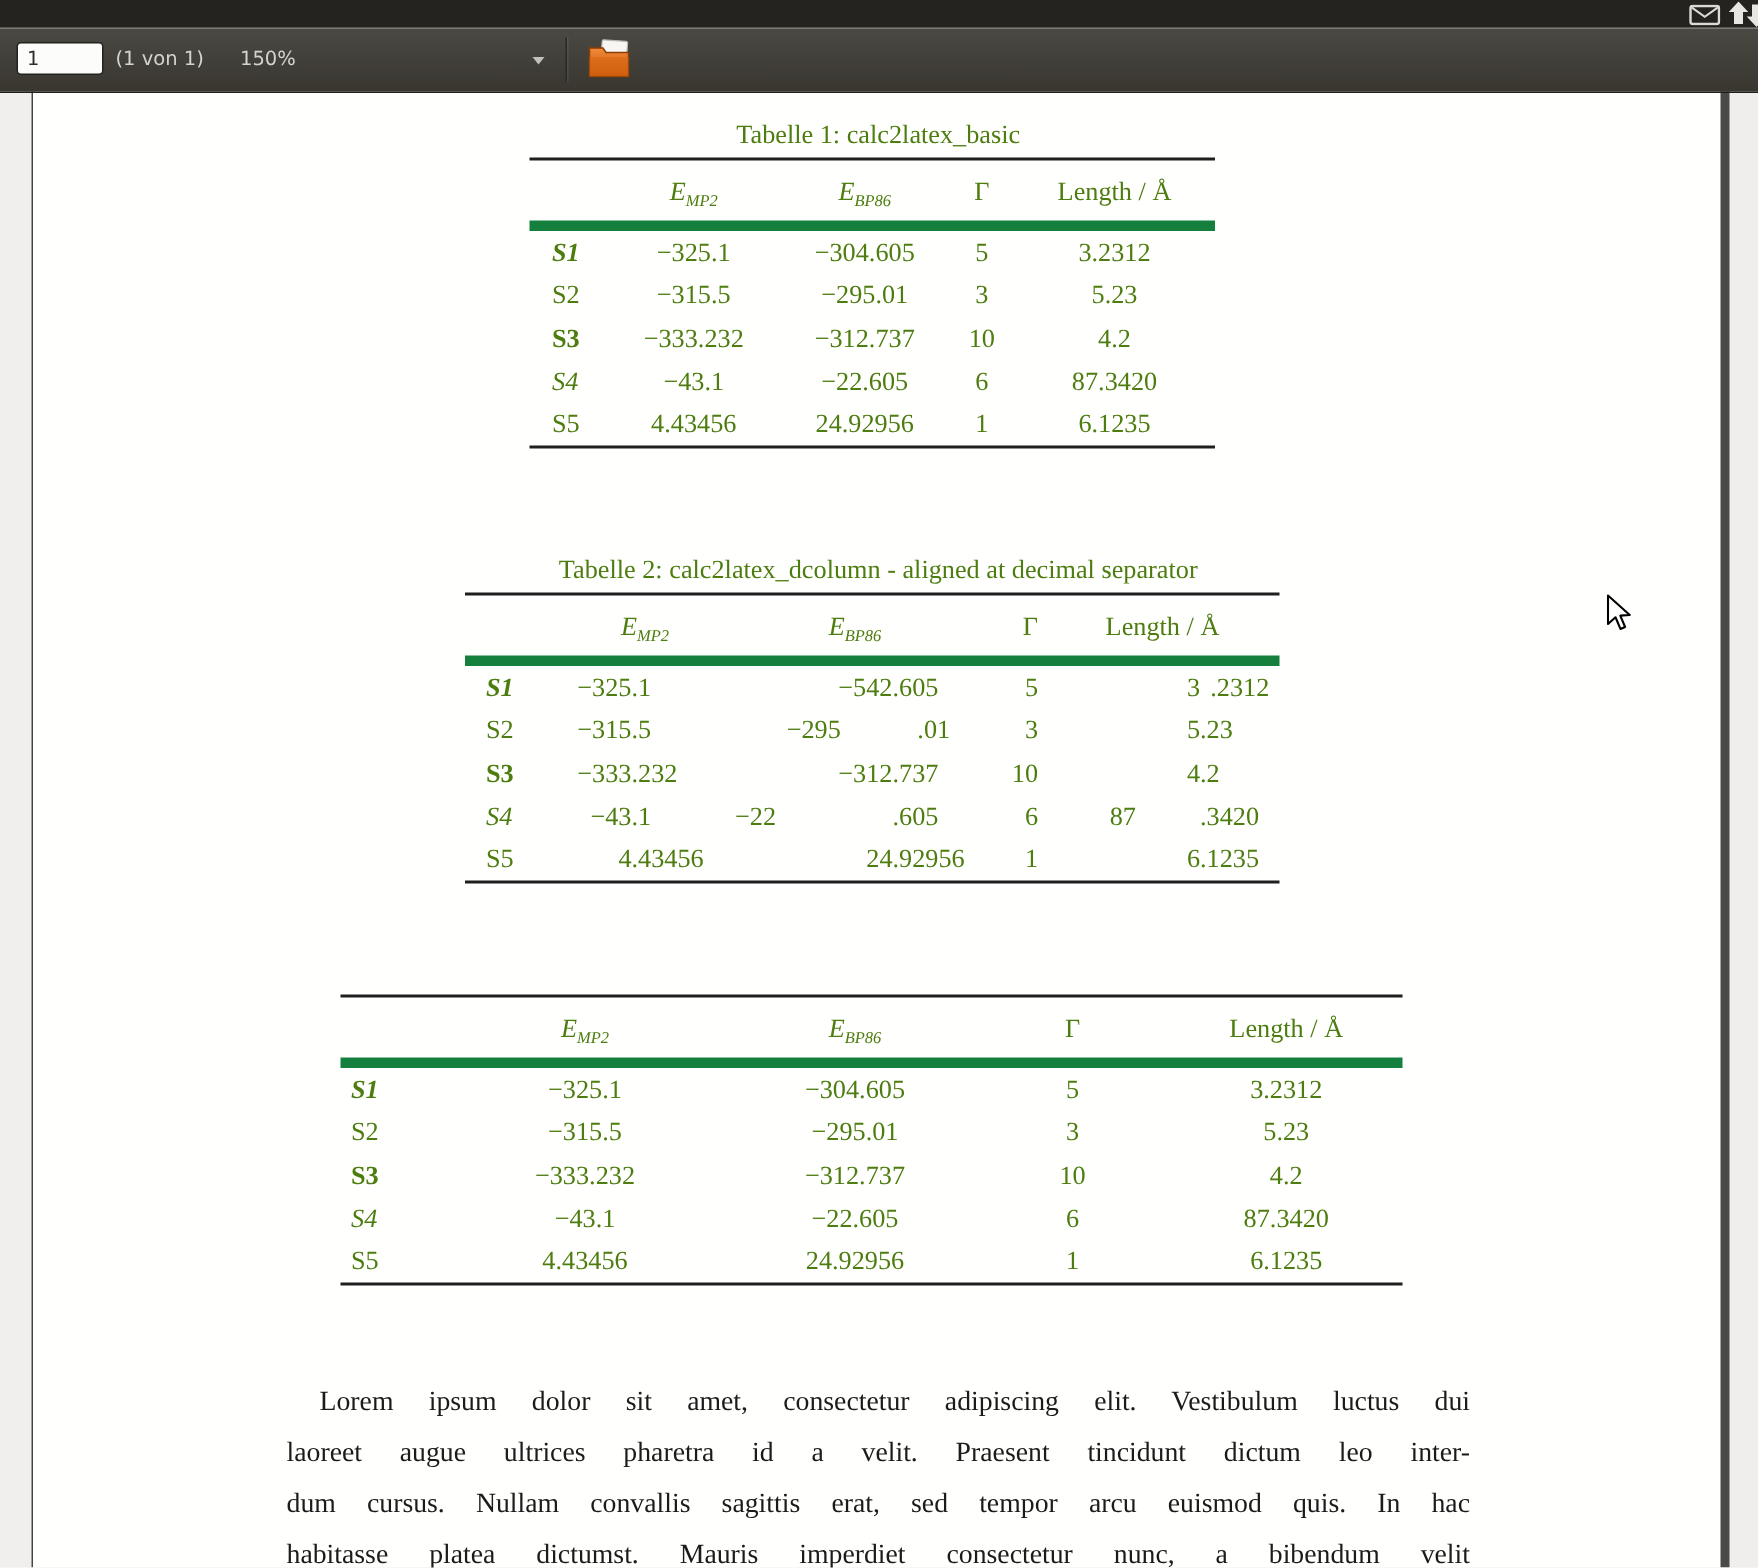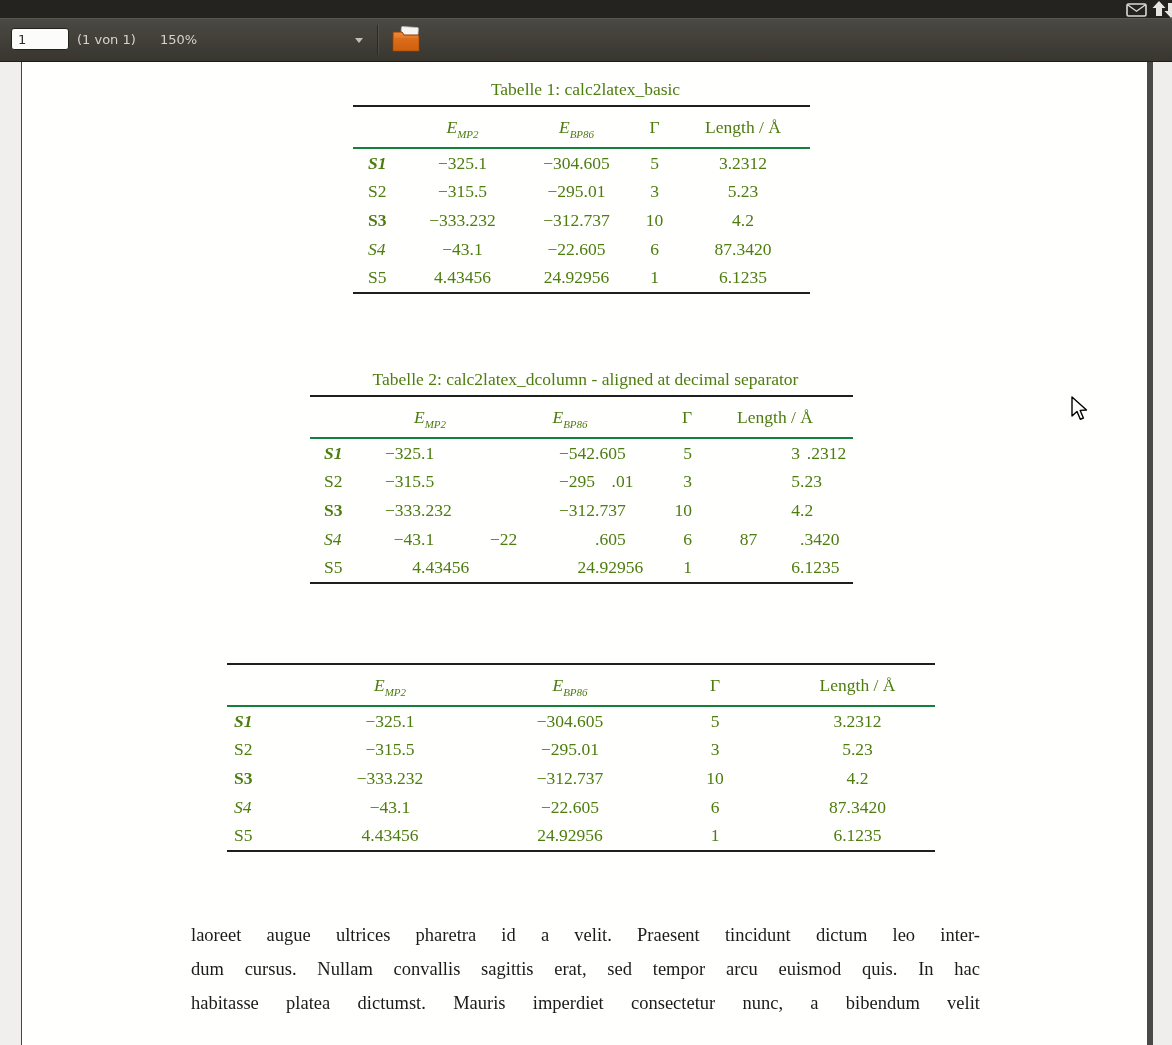--- a/index.html
+++ b/index.html
@@ -37,21 +37,21 @@
     background:#fffffe;border-left:1px solid #45443f;
   }
   .scroll-track{position:absolute;left:1153px;top:61px;width:19px;height:984px;background:#efeeec;}
   .scroll-thumb{position:absolute;left:1147px;top:61px;width:6px;height:984px;background:#4b4a46;z-index:5;}
   
   .ltx{position:absolute;left:169px;width:789px;color:#4d7c0f;
        font-family:"Liberation Serif","DejaVu Serif",serif;font-size:17.5px;}
   .cap{text-align:center;height:22px;line-height:22px;}
   .tbl{margin-top:5px;border-top:2px solid #1f1f1f;border-bottom:2px solid #1f1f1f;box-sizing:border-box;}
   .row{display:flex;align-items:center;}
-  .hrow{height:40px;border-bottom:2px solid #15803d;}
+  .hrow{height:40px;border-bottom:7px solid #15803d;}
   .drow{height:28.6px;}
   .row>span{box-sizing:border-box;text-align:center;white-space:nowrap;}
   sub{font-size:11px;font-style:italic;line-height:0;}
   .hrow i{font-style:italic;}
   .bi{font-weight:bold;font-style:italic;}
   .b{font-weight:bold;}
   .i{font-style:italic;}
   
   .t1{width:457px;margin-left:162px;}
   .t1 .row>:nth-child(1){width:52px;text-align:left;padding-left:15px;}
@@ -183,21 +183,21 @@
         <div class="row drow">
           <span class="bi">S1</span>
           <span><span style="display: inline-block; text-align: right; width: 51px;">−325</span><span style="display: inline-block; text-align: left; width: 69px;">.1</span></span>
           <span><span style="display: inline-block; text-align: right; width: 105px;">−542</span><span style="display: inline-block; text-align: left; width: 55px;">.605</span></span>
           <span>5</span>
           <span><span style="display: inline-block; text-align: right; width: 103px;">3</span><span style="display: inline-block; text-align: center; width: 53px;">.2312</span></span>
         </div>
         <div class="row drow">
           <span>S2</span>
           <span><span style="display: inline-block; text-align: right; width: 51px;">−315</span><span style="display: inline-block; text-align: left; width: 69px;">.5</span></span>
-          <span><span style="display: inline-block; text-align: right; width: 105px;">−295</span><span style="display: inline-block; text-align: center; width: 55px;">.01</span></span>
+          <span><span style="display: inline-block; width: 105px;">−295</span><span style="display: inline-block; text-align: center; width: 55px;">.01</span></span>
           <span>3</span>
           <span><span style="display: inline-block; text-align: right; width: 103px;">5</span><span style="display: inline-block; text-align: left; width: 53px;">.23</span></span>
         </div>
         <div class="row drow">
           <span class="b">S3</span>
           <span><span style="display: inline-block; text-align: right; width: 51px;">−333</span><span style="display: inline-block; text-align: left; width: 69px;">.232</span></span>
           <span><span style="display: inline-block; text-align: right; width: 105px;">−312</span><span style="display: inline-block; text-align: left; width: 55px;">.737</span></span>
           <span>10</span>
           <span><span style="display: inline-block; text-align: right; width: 103px;">4</span><span style="display: inline-block; text-align: left; width: 53px;">.2</span></span>
         </div>
@@ -259,20 +259,21 @@
           <span>S5</span>
           <span>4.43456</span>
           <span>24.92956</span>
           <span>1</span>
           <span>6.1235</span>
         </div>
       </div>
     </div>
 
     <div class="para">
+      <div class="pline first">Lorem ipsum dolor sit amet, consectetur adipiscing elit. Vestibulum luctus dui</div>
       <div class="pline">laoreet augue ultrices pharetra id a velit. Praesent tincidunt dictum leo inter-</div>
       <div class="pline">dum cursus. Nullam convallis sagittis erat, sed tempor arcu euismod quis. In hac</div>
       <div class="pline">habitasse platea dictumst. Mauris imperdiet consectetur nunc, a bibendum velit</div>
     </div>
 
   </div>
 </div>
 
 <div class="scroll-track"></div>
 <div class="scroll-thumb"></div>

